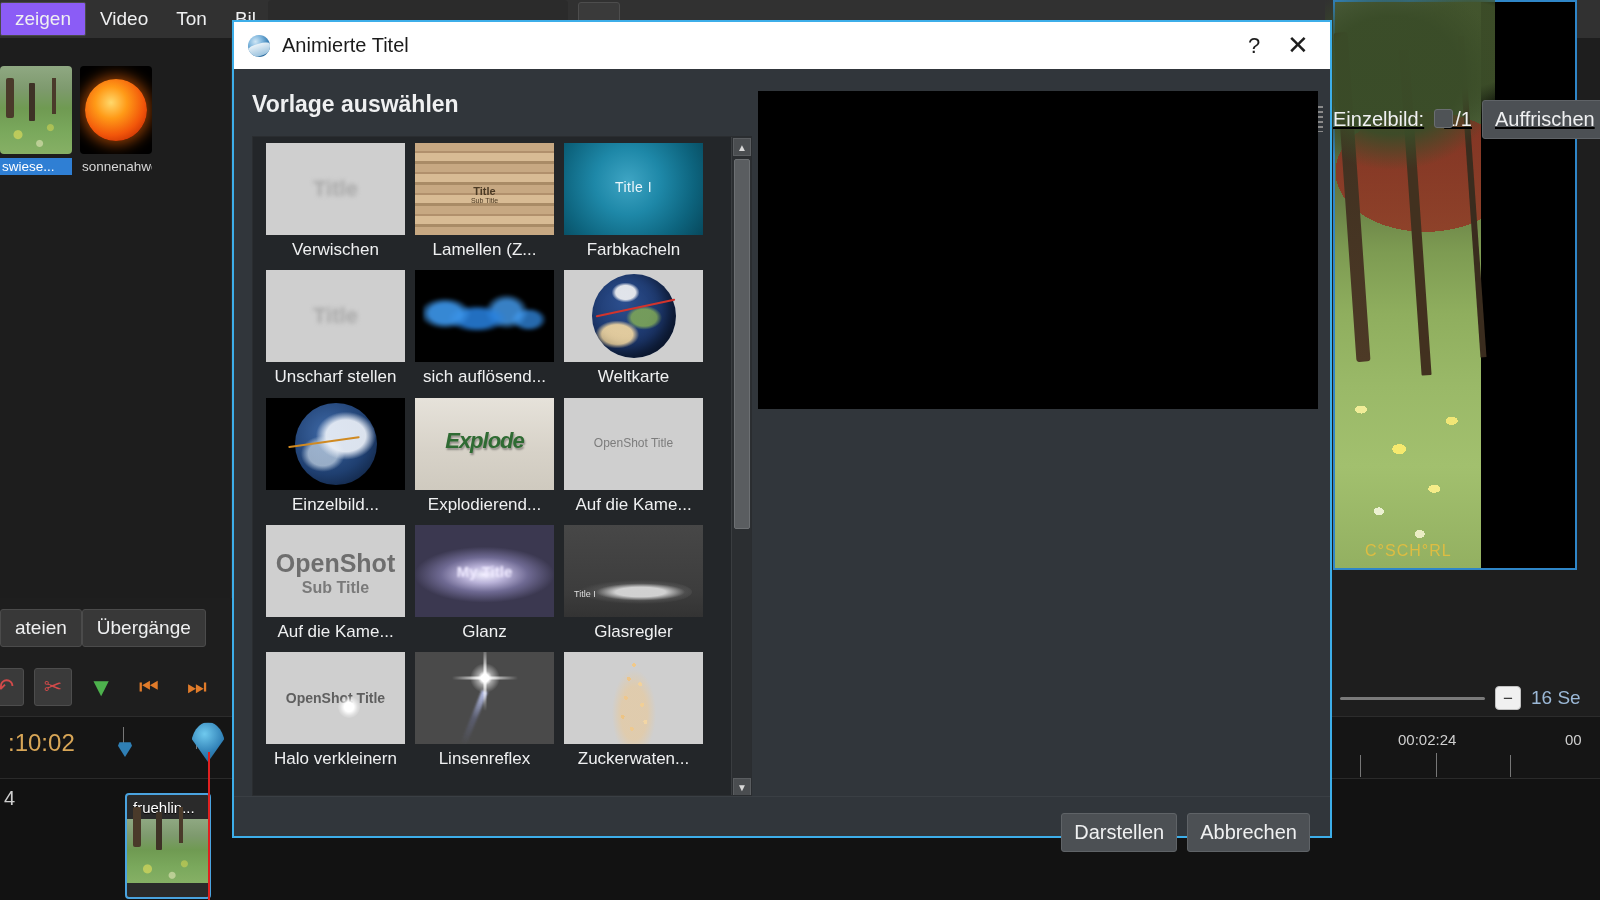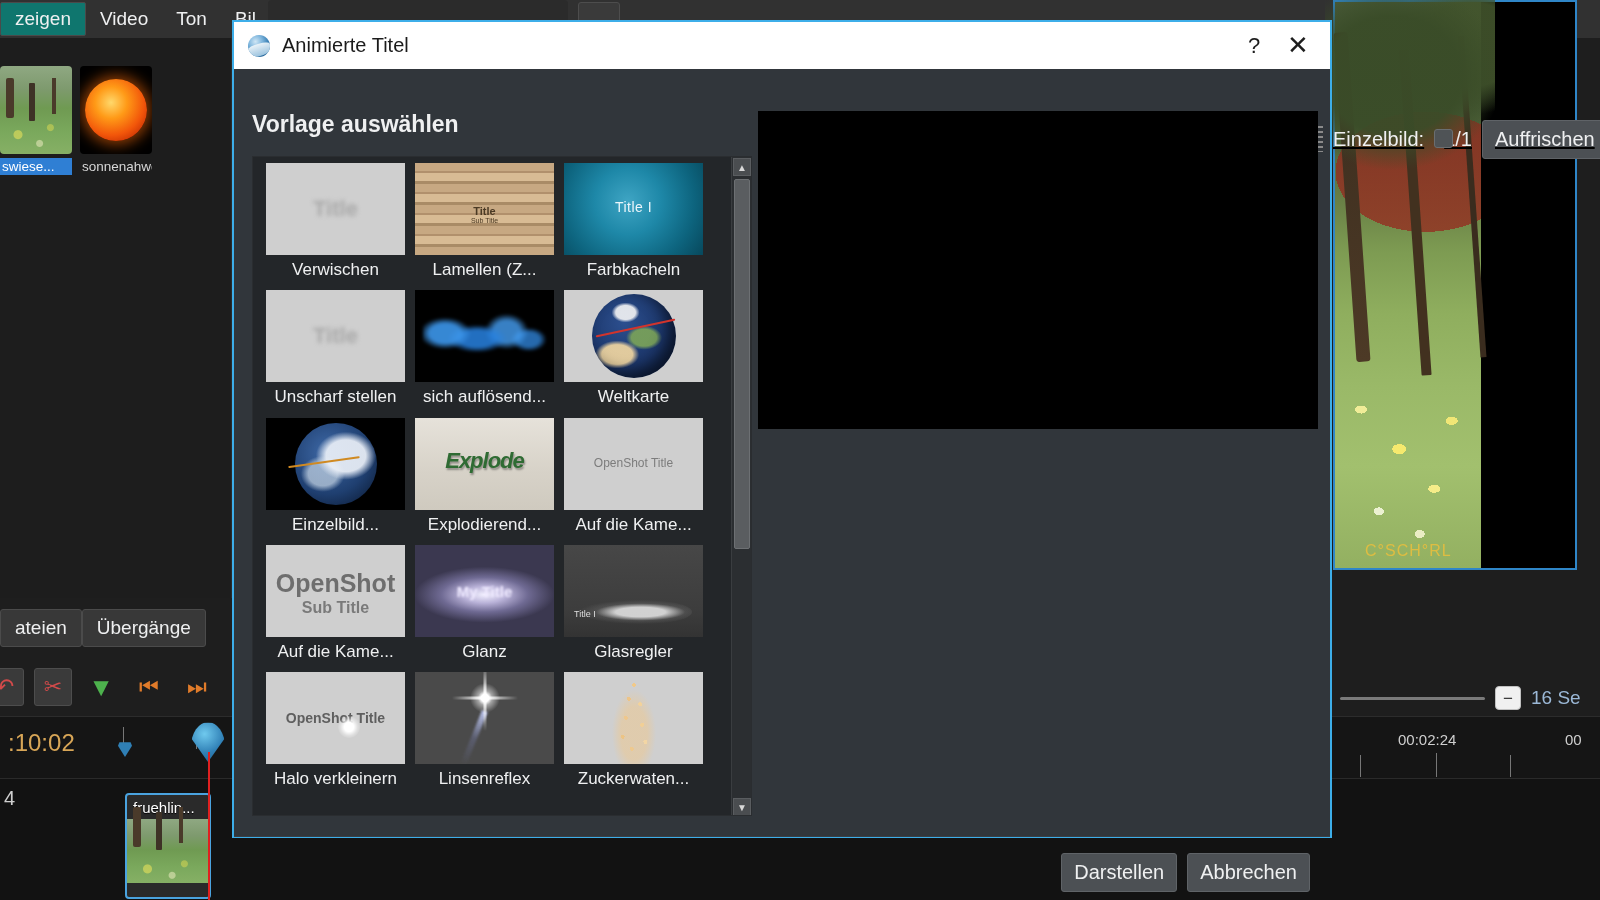--- a/index.html
+++ b/index.html
@@ -17,21 +17,21 @@
   .bg-menubar {
     position: absolute; left: 0; top: 0; width: 1600px; height: 38px;
     background: #313131; display: flex; align-items: center;
     padding-left: 0px; gap: 0px;
   }
   .menu-item {
     color: #eff0f1; font-size: 19px; padding: 5px 14px;
     white-space: nowrap;
   }
   .menu-item.active {
-    background: #0f766e; border: 1px solid #4a4a4a; border-radius: 2px;
+    background: #8b5cf6; border: 1px solid #4a4a4a; border-radius: 2px;
   }
 
   .bg-files-panel {
     position: absolute; left: 0; top: 38px; width: 232px; height: 560px;
     background: #1d1d1d; border-right: 1px solid #2a2a2a;
   }
   .file-row { position: absolute; left: 0; top: 28px; display: flex; gap: 8px; }
   .file-tile { width: 72px; }
   .file-thumb {
     width: 72px; height: 88px; border-radius: 4px; overflow: hidden;
@@ -173,21 +173,21 @@
   }
   .bg-hidden-panel2 {
     position:absolute; left:578px; top:2px; width:42px; height:26px;
     background:#3a3a3a; border:1px solid #4d4d4d; border-radius:3px;
   }
 
   
   .dialog {
     position: absolute; left: 232px; top: 20px; width: 1100px; height: 818px;
     background: #31363b; border: 2px solid #3daee9;
-    display: flex; flex-direction: column; gap: 20px;
+    display: flex; flex-direction: column;
   }
   .dlg-titlebar {
     height: 47px; background: #ffffff; display: flex; align-items: center;
     padding: 0 10px 0 14px; flex: 0 0 auto;
   }
   .dlg-icon {
     width: 22px; height: 22px; border-radius: 50%;
     background: radial-gradient(circle at 34% 30%, #cfe6f5 0%, #7fb6dd 32%, #2f77ae 64%, #1b4e78 100%);
     position: relative; overflow: hidden; flex: 0 0 auto;
   }

